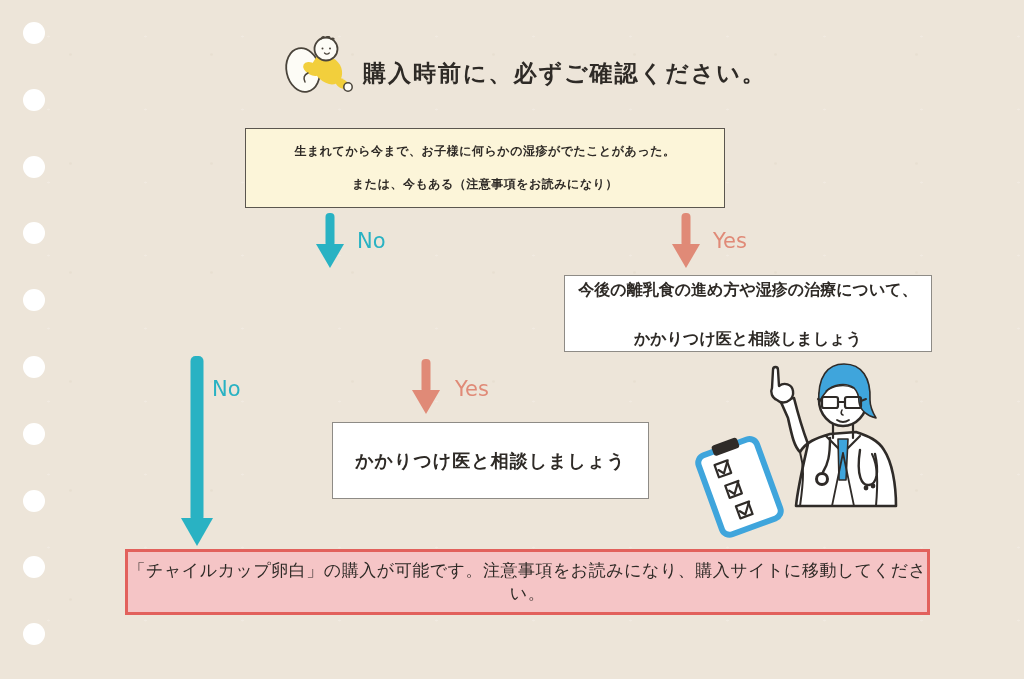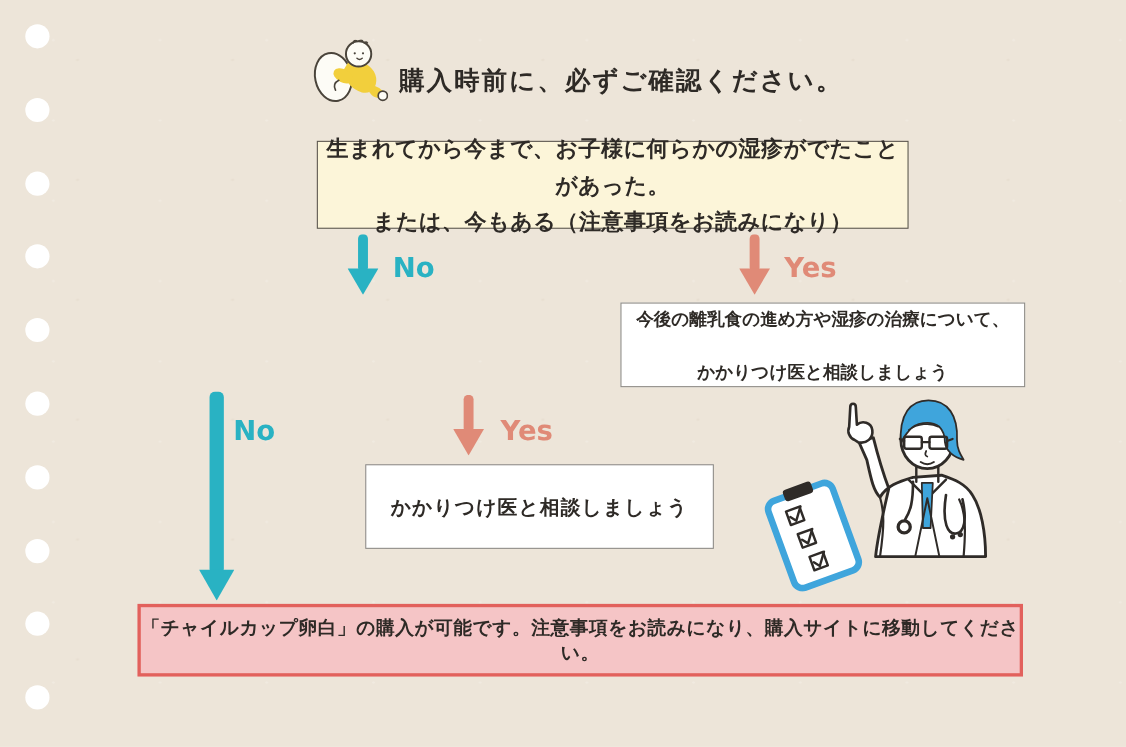--- a/index.html
+++ b/index.html
@@ -18,29 +18,29 @@
   .hole{width:22px;height:22px;border-radius:50%;background:#FFFFFF;margin-bottom:44.8px;}
   
   .title-row{position:absolute;left:281px;top:36px;display:flex;align-items:center;}
   .baby-ic{width:72px;height:60px;}
   .page-title{font-size:23px;font-weight:700;letter-spacing:2px;margin-left:10px;padding-top:14px;white-space:nowrap;}
   
   .fbox{position:absolute;box-sizing:border-box;display:flex;flex-direction:column;
         align-items:center;justify-content:center;text-align:center;font-weight:600;}
   .box-cream{background:#FCF5D9;border:1.6px solid #5B564F;}
   .box-white{background:#FFFFFF;border:1.4px solid #8E8B86;gap:16px;}
-  .box-pink{background:#F5C5C6;border:3px solid #E2615C;font-weight:700;}
-  .b-start{left:245px;top:128px;width:538px;height:80px;font-size:20px;line-height:33px;letter-spacing:.5px;margin-left:43px;}
+  .box-pink{background:#F5C5C6;border:3px solid #E2615C;font-weight:400;}
+  .b-start{left:245px;top:128px;width:480px;height:80px;font-size:12px;line-height:33px;letter-spacing:.5px;}
   .b-egg{left:129px;top:275px;width:367px;height:77px;font-size:17px;line-height:34px;letter-spacing:1px;}
   .b-wean{left:564px;top:275px;width:368px;height:77px;font-size:16px;line-height:33px;}
   .b-consult{left:332px;top:422px;width:317px;height:77px;font-size:18px;letter-spacing:1px;}
   .b-buy{left:125px;top:549px;width:805px;height:66px;font-size:17px;letter-spacing:.5px;}
   
   .arrow{position:absolute;}
-  .lbl{position:absolute;font-weight:700;font-size:25px;}
+  .lbl{position:absolute;font-weight:400;font-size:21px;}
   .lbl-no{color:#29B2C3;}
   .lbl-yes{color:#E08A77;}
   .doctor-ic{position:absolute;left:680px;top:358px;width:240px;height:180px;}
 </style>
 </head>
 <body>
 
 <div class="canvas">
 
   <div class="holes">

